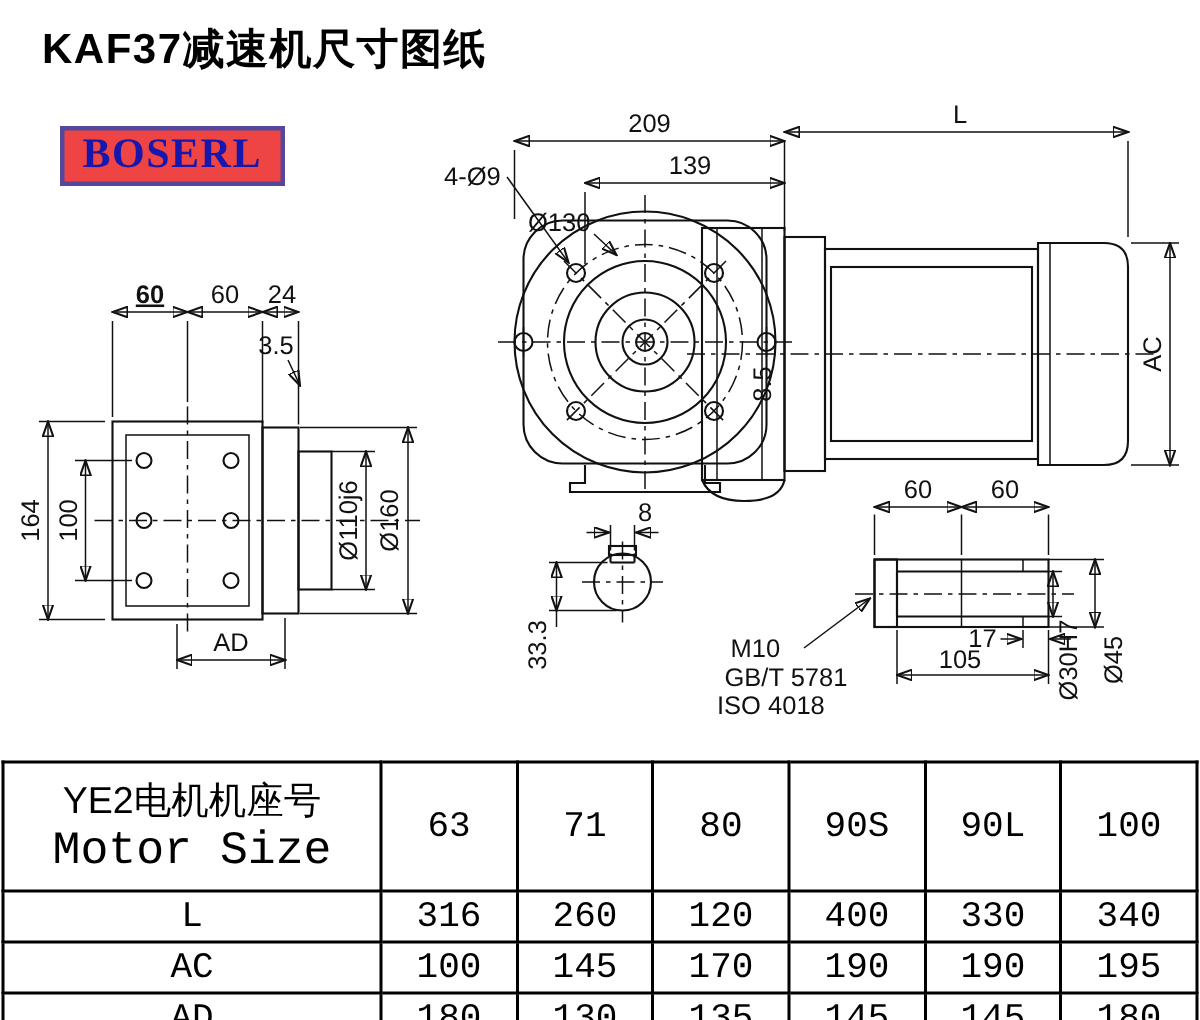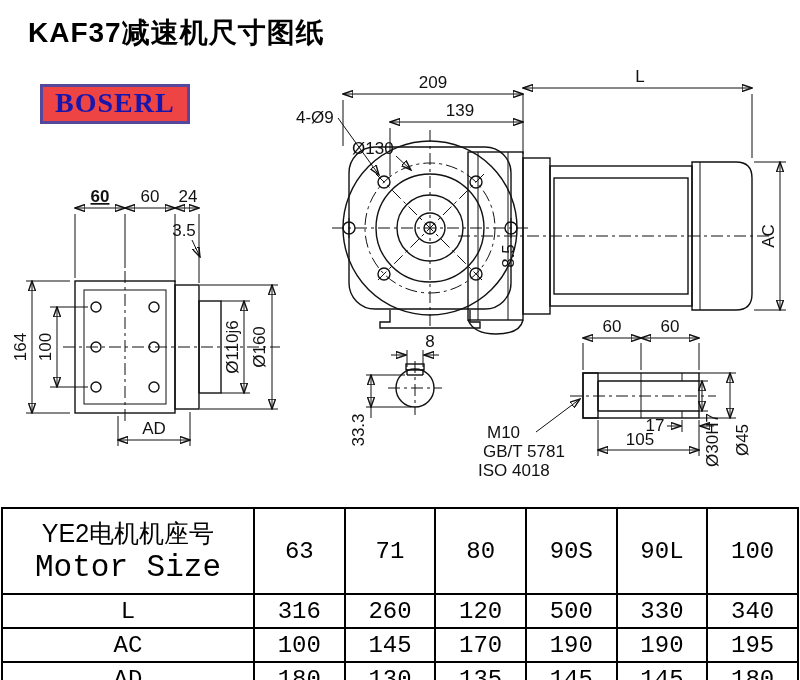--- a/index.html
+++ b/index.html
@@ -253,21 +253,21 @@
     <th>80</th>
     <th>90S</th>
     <th>90L</th>
     <th>100</th>
   </tr>
   <tr class="data">
     <td>L</td>
     <td>316</td>
     <td>260</td>
     <td>120</td>
-    <td>500</td>
+    <td>400</td>
     <td>330</td>
     <td>340</td>
   </tr>
   <tr class="data">
     <td>AC</td>
     <td>100</td>
     <td>145</td>
     <td>170</td>
     <td>190</td>
     <td>190</td>

